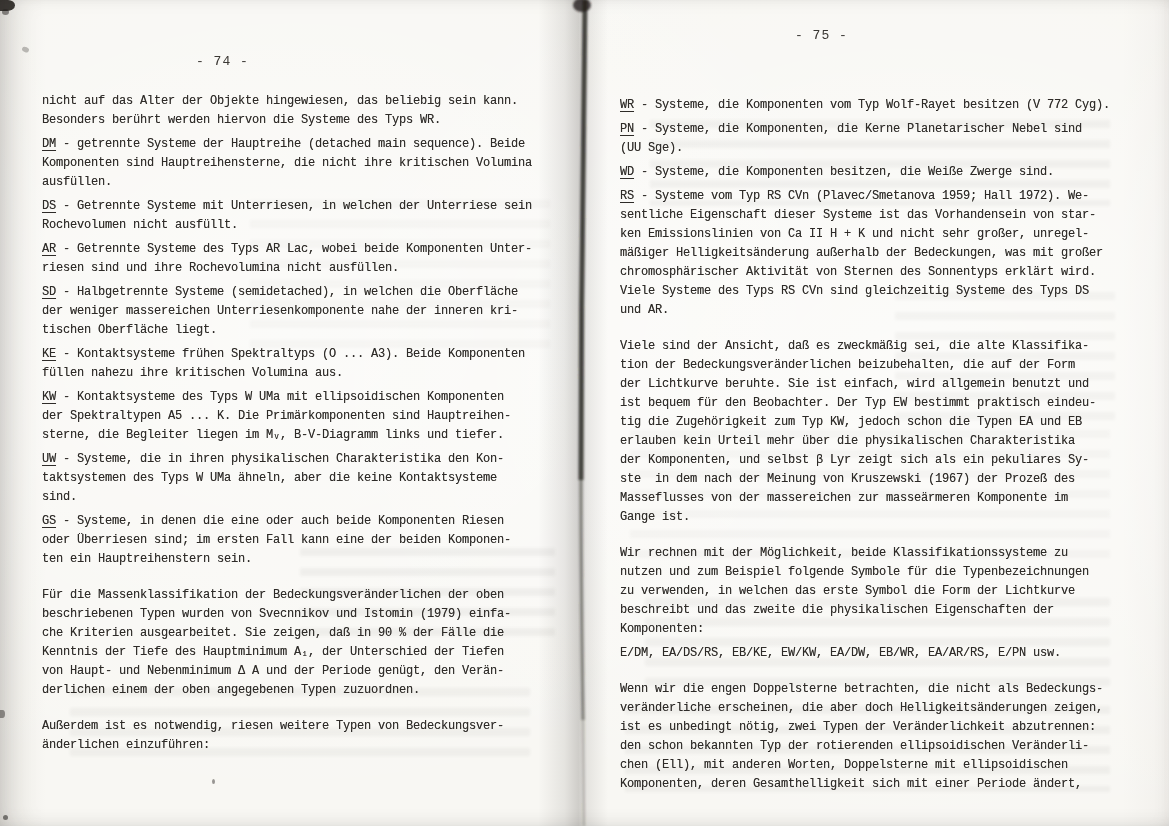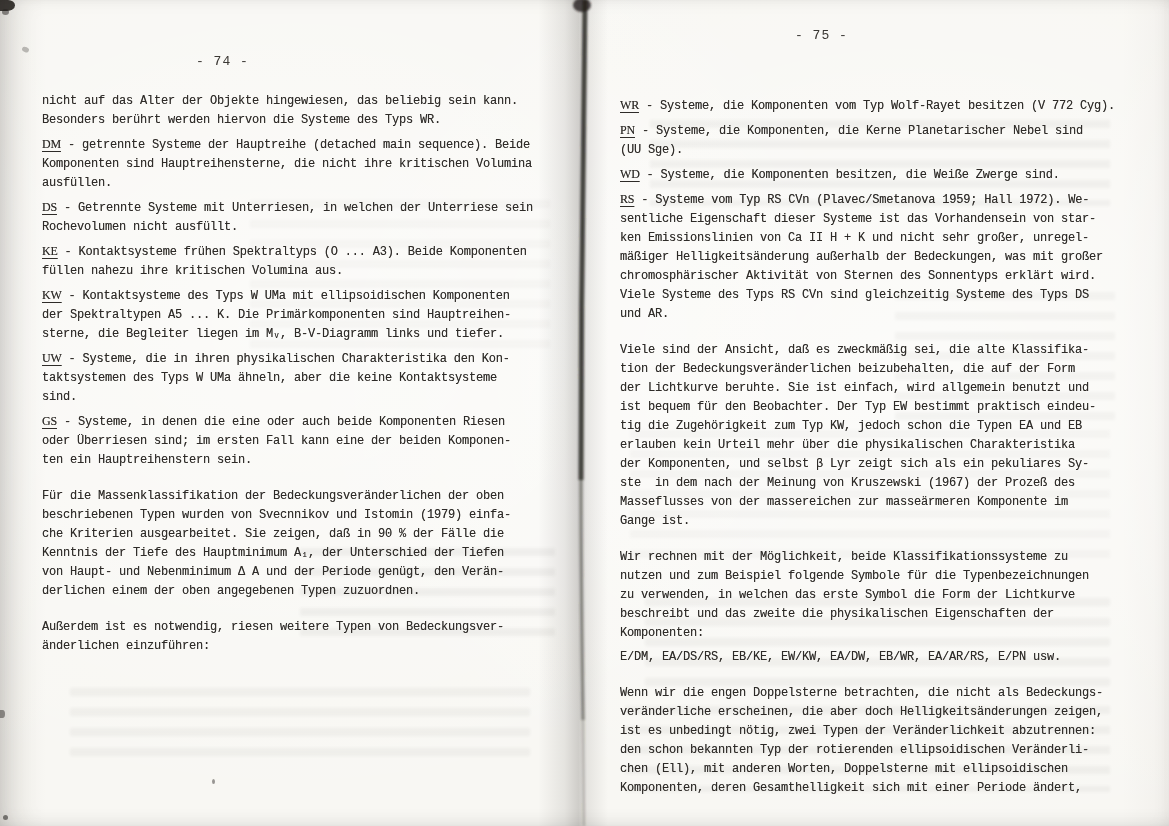--- a/index.html
+++ b/index.html
@@ -39,21 +39,20 @@
     margin-bottom:5px;
     color:var(--ink);
     text-shadow:0 0 .4px rgba(46,43,40,.55);
   }
   .gap-lg{margin-top:17px;}
   .gap-md{}
   .term{
     text-decoration:underline;
     text-underline-offset:3px;
     text-decoration-thickness:1px;
-    font-family:Liberation Serif, serif;
   }
 
   
   .smudge{
     position:absolute;
     pointer-events:none;
     background:repeating-linear-gradient(
       to bottom,
       rgba(88,86,80,.8) 0 8px,
       rgba(0,0,0,0) 8px 20px);
@@ -114,20 +113,25 @@
 
 <div class="page-number" id="pn-left">- 74 -</div>
 <div class="page-body" id="body-left">
   <p class="para">nicht auf das Alter der Objekte hingewiesen, das beliebig sein kann.
 Besonders berührt werden hiervon die Systeme des Typs WR.</p>
   <p class="para"><span class="term">DM</span><span> - getrennte Systeme der Hauptreihe (detached main sequence). Beide
 Komponenten sind Hauptreihensterne, die nicht ihre kritischen Volumina
 ausfüllen.</span></p>
   <p class="para"><span class="term">DS</span><span> - Getrennte Systeme mit Unterriesen, in welchen der Unterriese sein
 Rochevolumen nicht ausfüllt.</span></p>
+  <p class="para"><span class="term">AR</span><span> - Getrennte Systeme des Typs AR Lac, wobei beide Komponenten Unter-
+riesen sind und ihre Rochevolumina nicht ausfüllen.</span></p>
+  <p class="para"><span class="term">SD</span><span> - Halbgetrennte Systeme (semidetached), in welchen die Oberfläche
+der weniger massereichen Unterriesenkomponente nahe der inneren kri-
+tischen Oberfläche liegt.</span></p>
   <p class="para"><span class="term">KE</span><span> - Kontaktsysteme frühen Spektraltyps (O ... A3). Beide Komponenten
 füllen nahezu ihre kritischen Volumina aus.</span></p>
   <p class="para"><span class="term">KW</span><span> - Kontaktsysteme des Typs W UMa mit ellipsoidischen Komponenten
 der Spektraltypen A5 ... K. Die Primärkomponenten sind Hauptreihen-
 sterne, die Begleiter liegen im Mᵥ, B-V-Diagramm links und tiefer.</span></p>
   <p class="para"><span class="term">UW</span><span> - Systeme, die in ihren physikalischen Charakteristika den Kon-
 taktsystemen des Typs W UMa ähneln, aber die keine Kontaktsysteme
 sind.</span></p>
   <p class="para"><span class="term">GS</span><span> - Systeme, in denen die eine oder auch beide Komponenten Riesen
 oder Überriesen sind; im ersten Fall kann eine der beiden Komponen-

